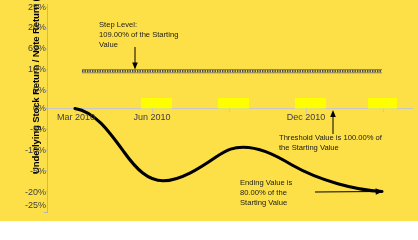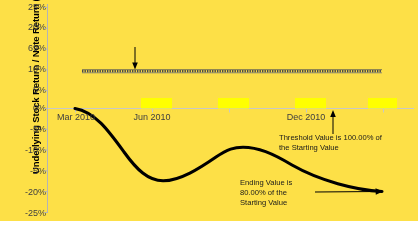--- a/index.html
+++ b/index.html
@@ -78,21 +78,21 @@
     <div class="ytick" style="top:3px">25%</div>
     <div class="ytick" style="top:23px">20%</div>
     <div class="ytick" style="top:44px">69%</div>
     <div class="ytick" style="top:65px">10%</div>
     <div class="ytick" style="top:86px">5%</div>
     <div class="ytick" style="top:104px">0%</div>
     <div class="ytick" style="top:125px">-5%</div>
     <div class="ytick" style="top:146px">-10%</div>
     <div class="ytick" style="top:167px">-5%</div>
     <div class="ytick" style="top:188px">-20%</div>
-    <div class="ytick" style="top:209px">-25%</div>
+    <div class="ytick" style="top:201px">-25%</div>
   </div>
 
   <svg class="plot" width="418" height="221">
 
     <line x1="47.5" y1="4" x2="47.5" y2="213" stroke="#b4b4b4" stroke-width="1"></line>
 
     <g stroke="#b4b4b4" stroke-width="1">
       <line x1="44" y1="7.5" x2="47.5" y2="7.5"></line>
       <line x1="44" y1="28.3" x2="47.5" y2="28.3"></line>
       <line x1="44" y1="49.1" x2="47.5" y2="49.1"></line>
@@ -149,20 +149,23 @@
     <g>
       <line x1="315" y1="192" x2="378" y2="191.5" stroke="#000000" stroke-width="1"></line>
       <polygon points="383,191.5 375.5,188.2 375.8,194.8" fill="#000000"></polygon>
     </g>
   </svg>
 
   <div class="xtick" style="left:55px;  top:112px; width:42px;">Mar 2010</div>
   <div class="xtick" style="left:131px; top:112px; width:42px;">Jun 2010</div>
   <div class="xtick" style="left:285px; top:112px; width:42px;">Dec 2010</div>
 
+  <div class="annot" style="left:99px; top:20px; width:115px;">Step Level:
+109.00% of the Starting
+Value</div>
 
   <div class="annot" style="left:279px; top:133px; width:140px;">Threshold Value is 100.00% of
 the Starting Value</div>
 
   <div class="annot" style="left:240px; top:178px; width:80px;">Ending Value is
 80.00% of the
 Starting Value</div>
 
 </div>
 

